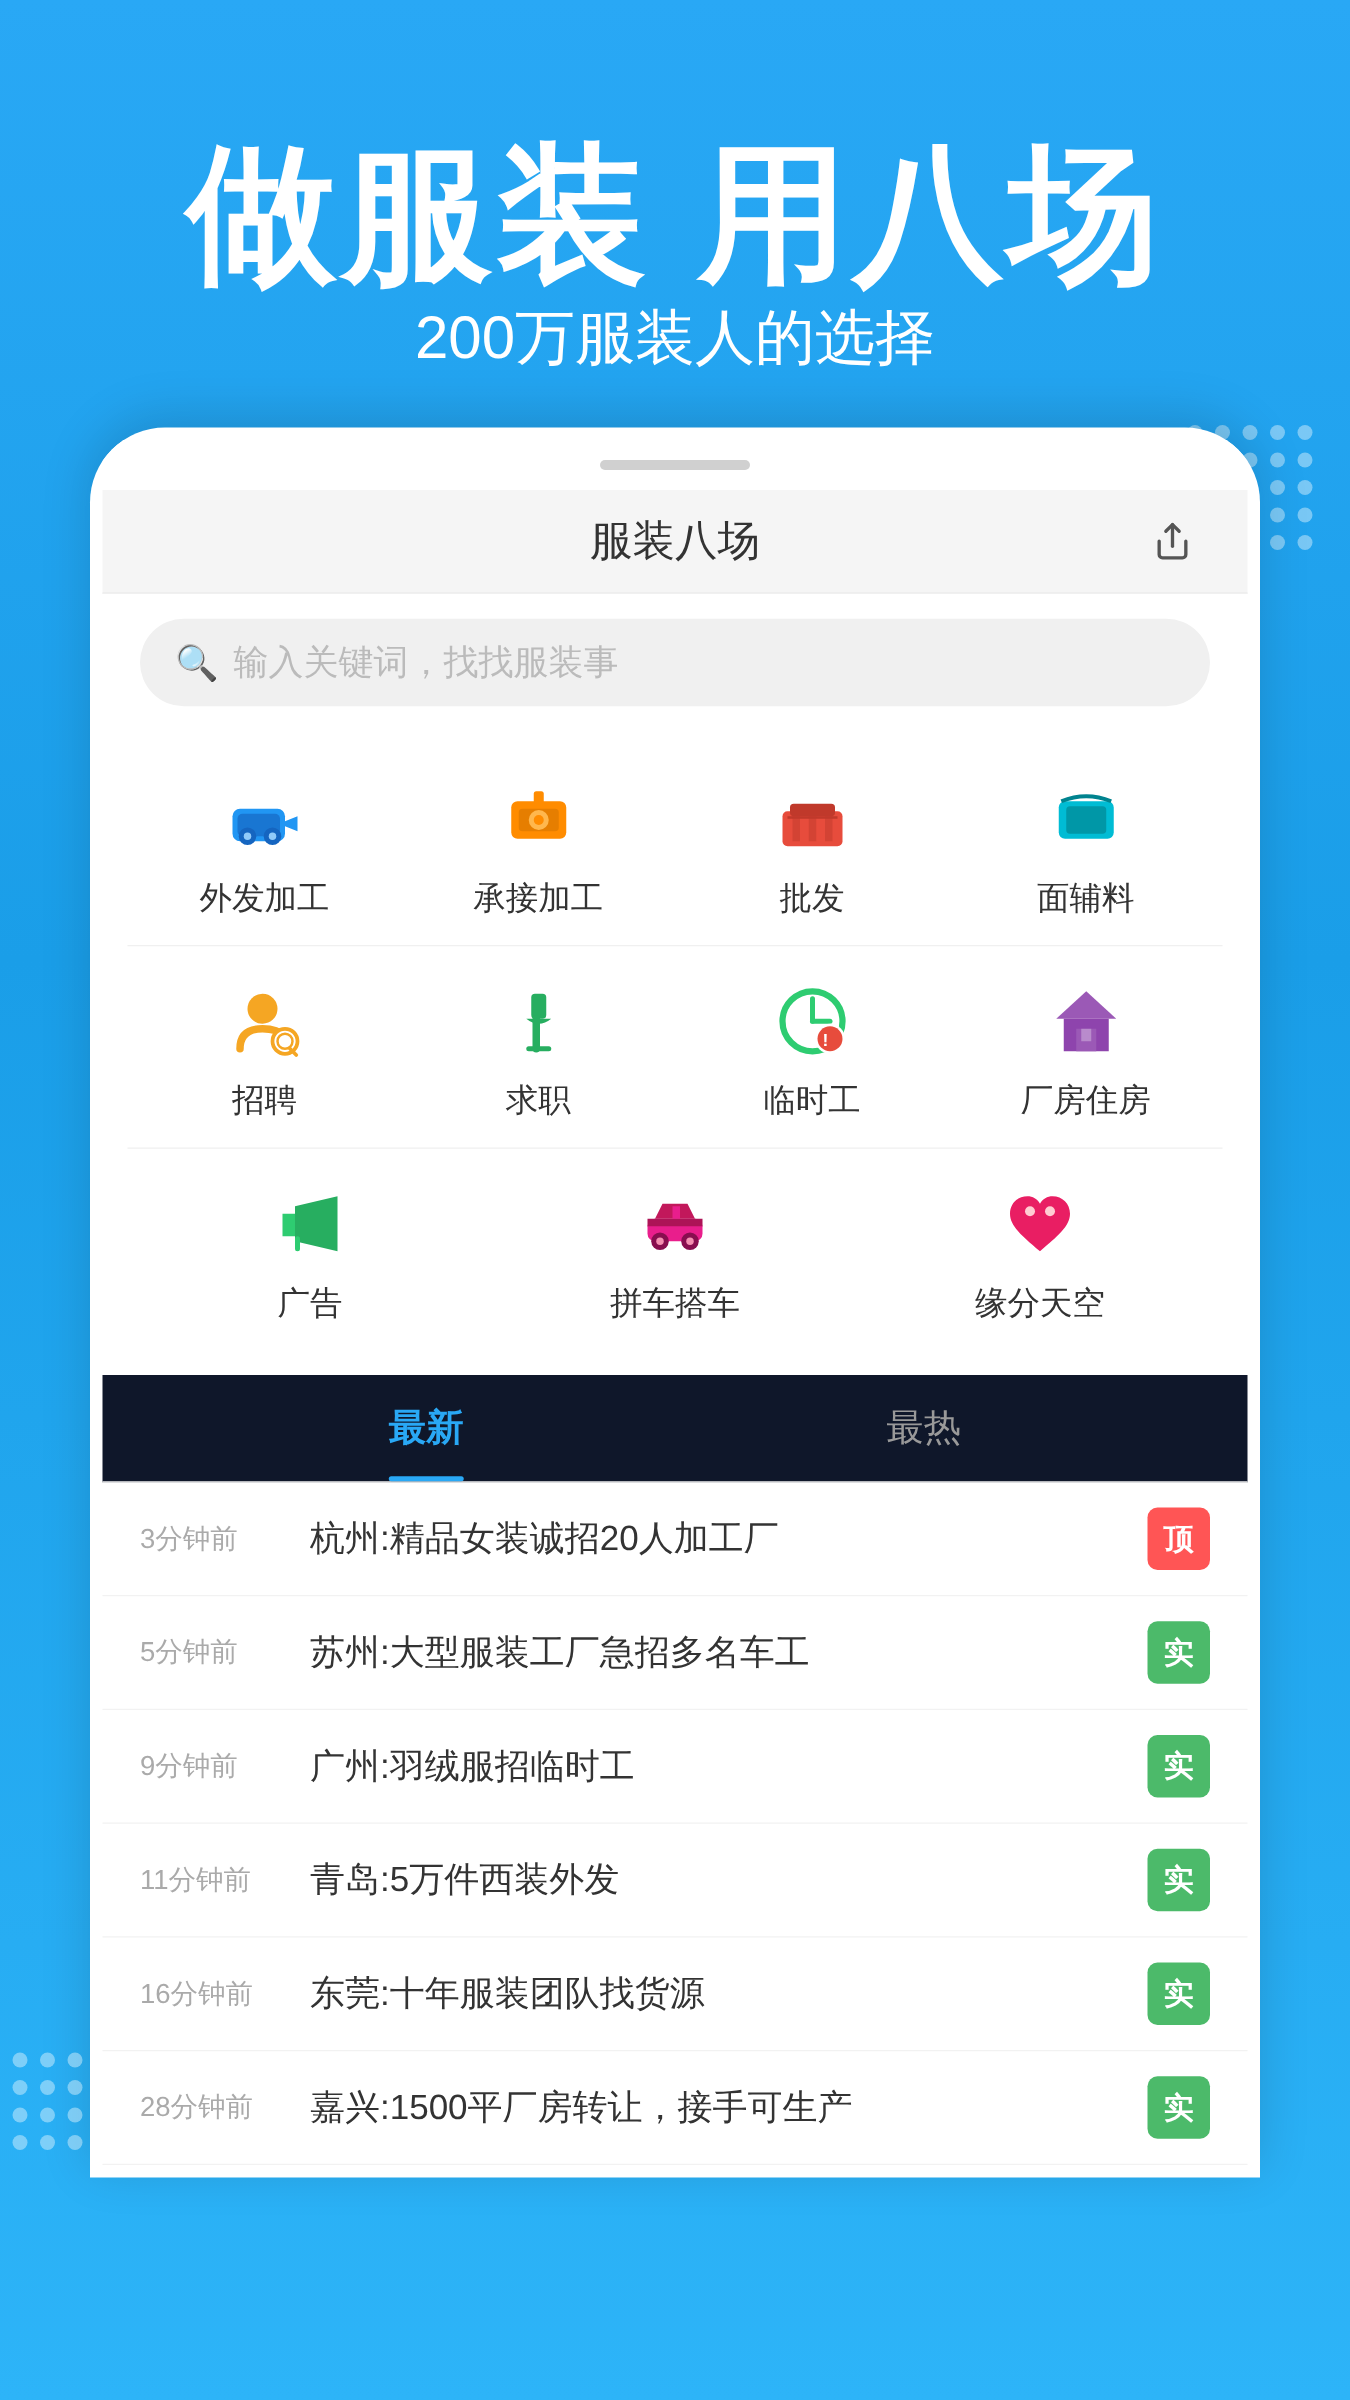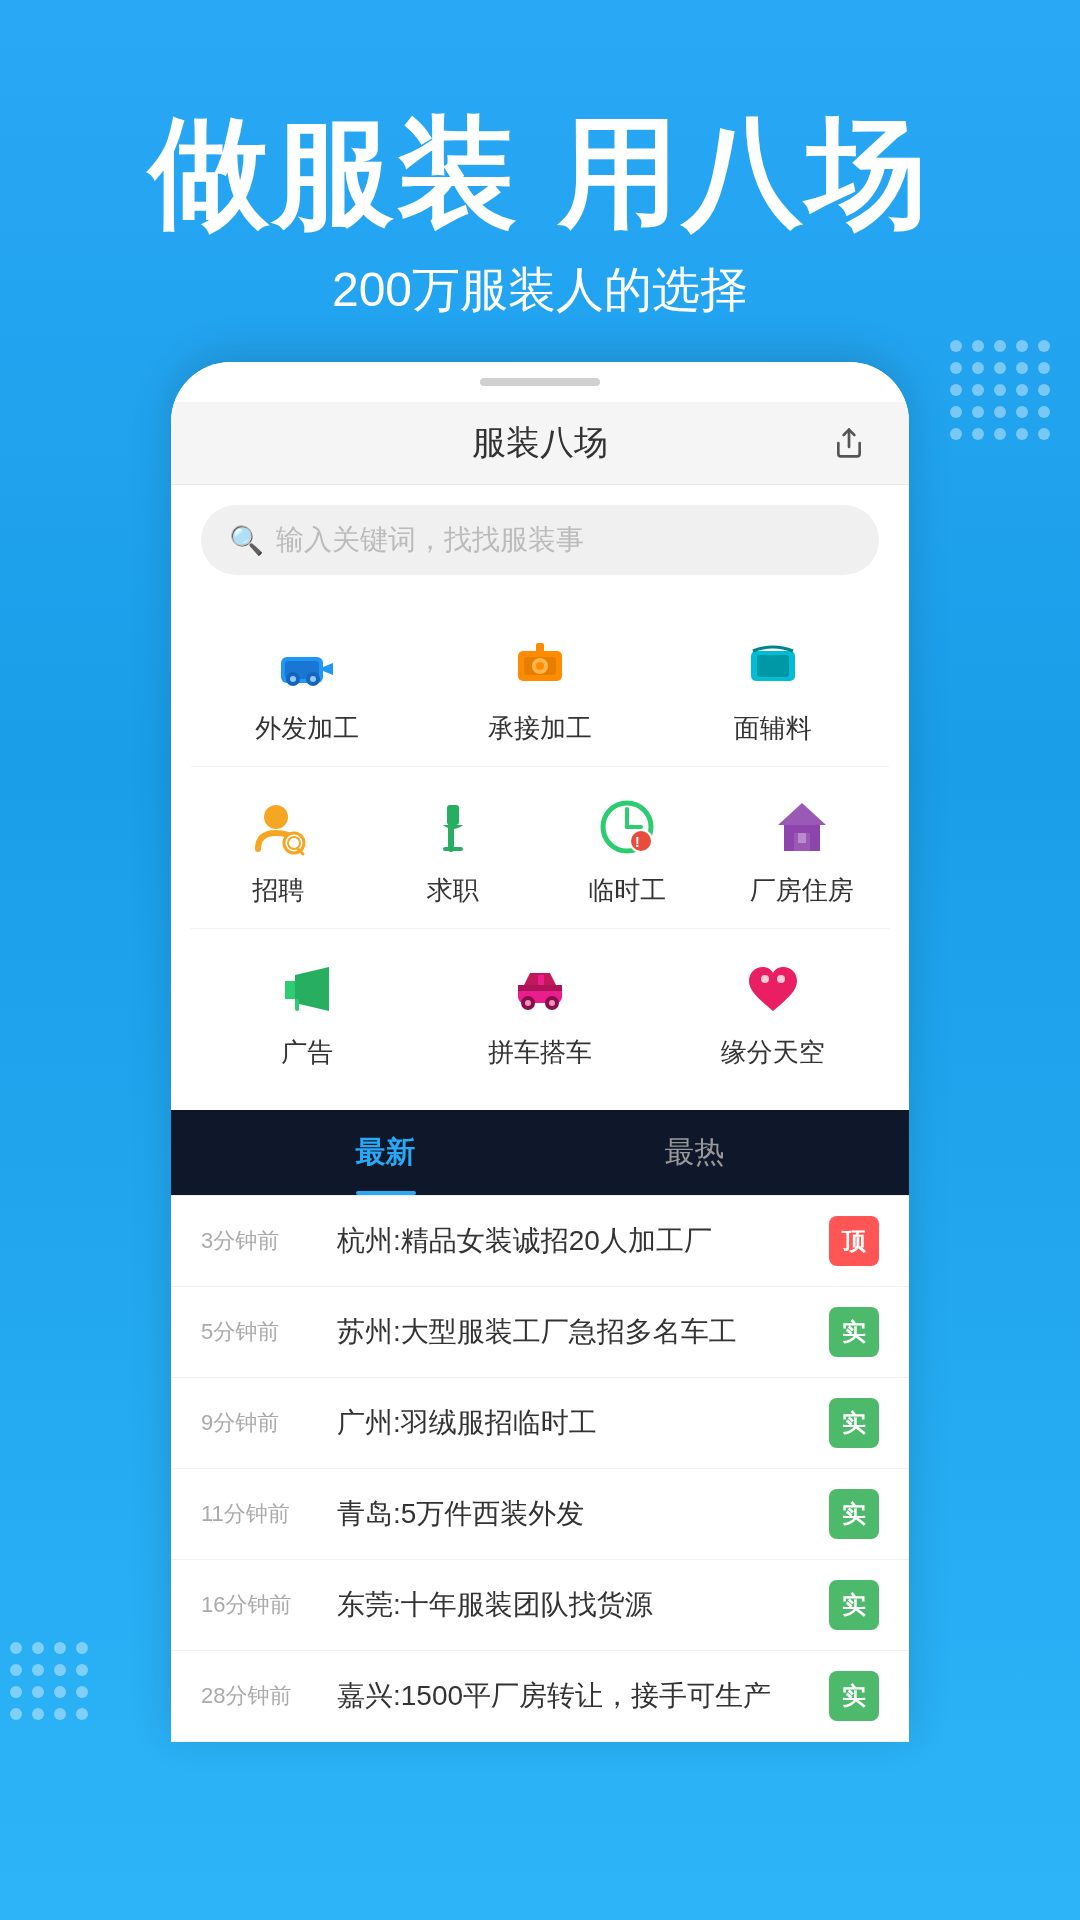--- a/index.html
+++ b/index.html
@@ -21,21 +21,20 @@
     .hero-title {
       font-size: 120px;
       font-weight: 900;
       color: #fff;
       line-height: 1.1;
       letter-spacing: 4px;
     }
     .hero-subtitle {
       font-size: 48px;
       color: #fff;
-      margin-top: 20px;
       font-weight: 400;
     }
 
     
     .dots-right {
       position: absolute;
       top: 340px;
       right: 30px;
       display: grid;
       grid-template-columns: repeat(5, 12px);
@@ -53,24 +52,24 @@
       left: 10px;
       display: grid;
       grid-template-columns: repeat(4, 12px);
       gap: 10px;
     }
 
     
     .phone-container {
       position: relative;
       margin: 0 auto;
-      width: 738px;
+      width: 936px;
       background: #fff;
       border-radius: 60px 60px 0 0;
-      padding: 0;
+      padding: 10px;
       box-shadow: 0 -8px 40px rgba(0,0,0,0.15);
       overflow: hidden;
     }
 
     
     .phone-bar {
       display: flex;
       justify-content: center;
       padding: 16px 0;
       background: #fff;
@@ -334,20 +333,33 @@
             <rect x="8" y="16" width="44" height="30" rx="5" fill="#ff8c00"></rect>
             <rect x="14" y="22" width="32" height="18" rx="3" fill="#e67e00"></rect>
             <circle cx="30" cy="31" r="8" fill="#ffb74d"></circle>
             <circle cx="30" cy="31" r="4" fill="#ff8c00"></circle>
             <rect x="26" y="8" width="8" height="10" rx="2" fill="#ff8c00"></rect>
           </svg>
         </div>
         <span class="category-label">承接加工</span>
       </div>
       <div class="category-item">
+        <div class="category-icon icon-red">
+          <svg width="60" height="60" viewBox="0 0 60 60" fill="none">
+            <rect x="6" y="24" width="48" height="28" rx="4" fill="#e74c3c"></rect>
+            <rect x="12" y="18" width="36" height="10" rx="3" fill="#c0392b"></rect>
+            <rect x="10" y="28" width="40" height="2" fill="#c0392b"></rect>
+            <rect x="14" y="28" width="6" height="20" fill="#c0392b" opacity="0.5"></rect>
+            <rect x="27" y="28" width="6" height="20" fill="#c0392b" opacity="0.5"></rect>
+            <rect x="40" y="28" width="6" height="20" fill="#c0392b" opacity="0.5"></rect>
+          </svg>
+        </div>
+        <span class="category-label">批发</span>
+      </div>
+      <div class="category-item">
         <div class="category-icon icon-teal">
           <svg width="60" height="60" viewBox="0 0 60 60" fill="none">
             <rect x="8" y="16" width="44" height="30" rx="5" fill="#00bcd4"></rect>
             <rect x="14" y="20" width="32" height="22" rx="3" fill="#0097a7"></rect>
             <path d="M10 16 Q30 8 50 16" stroke="#00838f" stroke-width="3" fill="none"></path>
           </svg>
         </div>
         <span class="category-label">面辅料</span>
       </div>
     </div>

